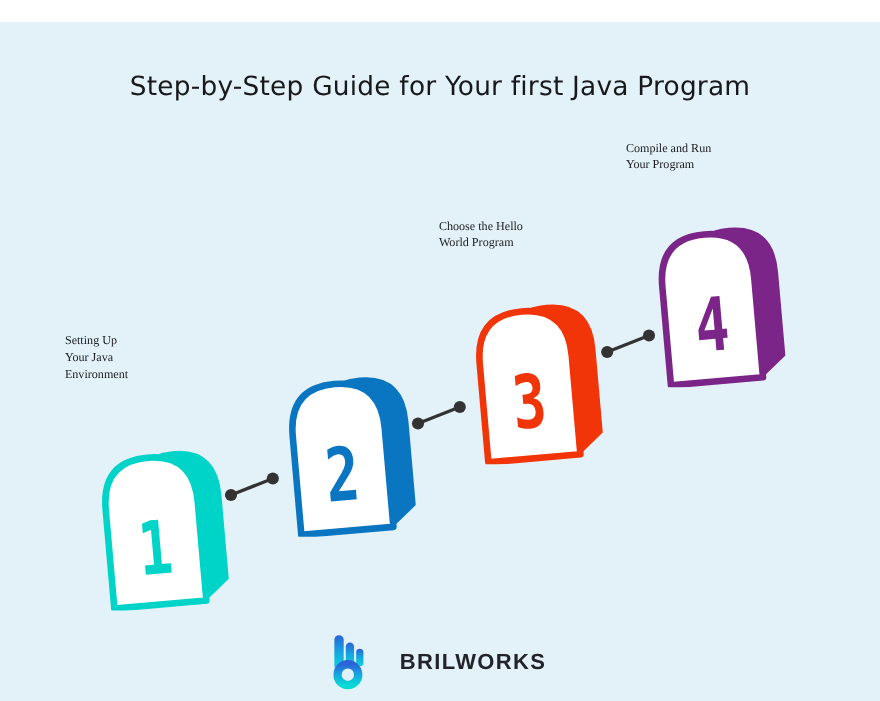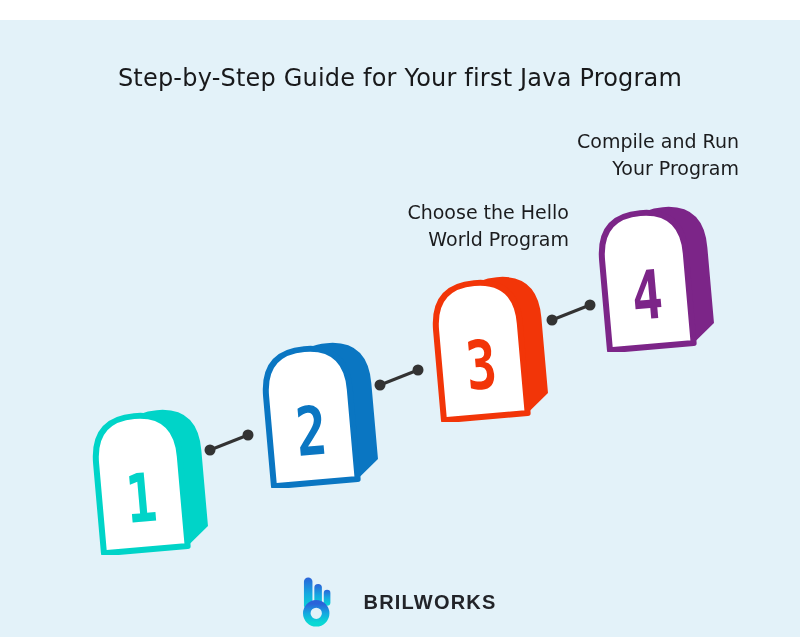--- a/index.html
+++ b/index.html
@@ -7,23 +7,24 @@
     position:relative;width:800px;height:637px;overflow:hidden;
     background:#e3f2f9;
     font-family:"DejaVu Sans","Liberation Sans",sans-serif;
     margin-top:20px;
   }
   .title{
     position:absolute;top:44px;left:0;right:0;text-align:center;
     font-size:24px;font-weight:500;color:#18191b;letter-spacing:.2px;
   }
   .step-label{
-    position:absolute;width:170px;text-align:right;
-    font-size:19px;font-weight:500;color:#1b1c1e;line-height:1.4;
+    position:absolute;width:170px;text-align:left;
+    font-size:11px;font-weight:500;color:#1b1c1e;line-height:1.4;
     white-space:pre-line;
+    font-family:Liberation Serif, serif;
   }
   .label-0{left:59px;top:283px;}
   .label-1{left:225px;top:236px;}
   .label-2{left:399px;top:179px;}
   .label-3{left:569px;top:108px;}
 
   .marker{position:absolute;width:120px;height:152px;}
   .marker-0{left:90px;top:383px;}
   .marker-1{left:260px;top:316px;}
   .marker-2{left:430px;top:250px;}
@@ -48,20 +49,23 @@
     font-size:20px;font-weight:bold;letter-spacing:1.2px;color:#222429;
   }
 </style>
 </head>
 <body>
 
 <div class="canvas" style="background: rgb(227, 242, 249); --conn: #333333;">
 
   <div class="title">Step-by-Step Guide for Your first Java Program</div>
 
+  <div class="step-label label-0">Setting Up
+Your Java
+Environment</div>
   <div class="step-label label-2">Choose the Hello
 World Program</div>
   <div class="step-label label-3">Compile and Run
 Your Program</div>
 
   <svg class="marker marker-0" viewBox="0 0 120 152" style="--c: #00d4c8;">
     <g transform="rotate(-5 60 80)">
       <path d="M32,146 L32,52 Q32,8 73,8 Q114,8 114,52 L114,128 L92,146 Z" fill="var(--c)"></path>
       <path d="M8,146 L8,56 Q8,12 50,12 Q92,12 92,56 L92,146 Z" fill="#ffffff" stroke="var(--c)" stroke-width="6" stroke-linejoin="round"></path>
       <text class="num" transform="translate(50,118) scale(0.85,1.12)" text-anchor="middle" font-size="60" fill="var(--c)">1</text>

